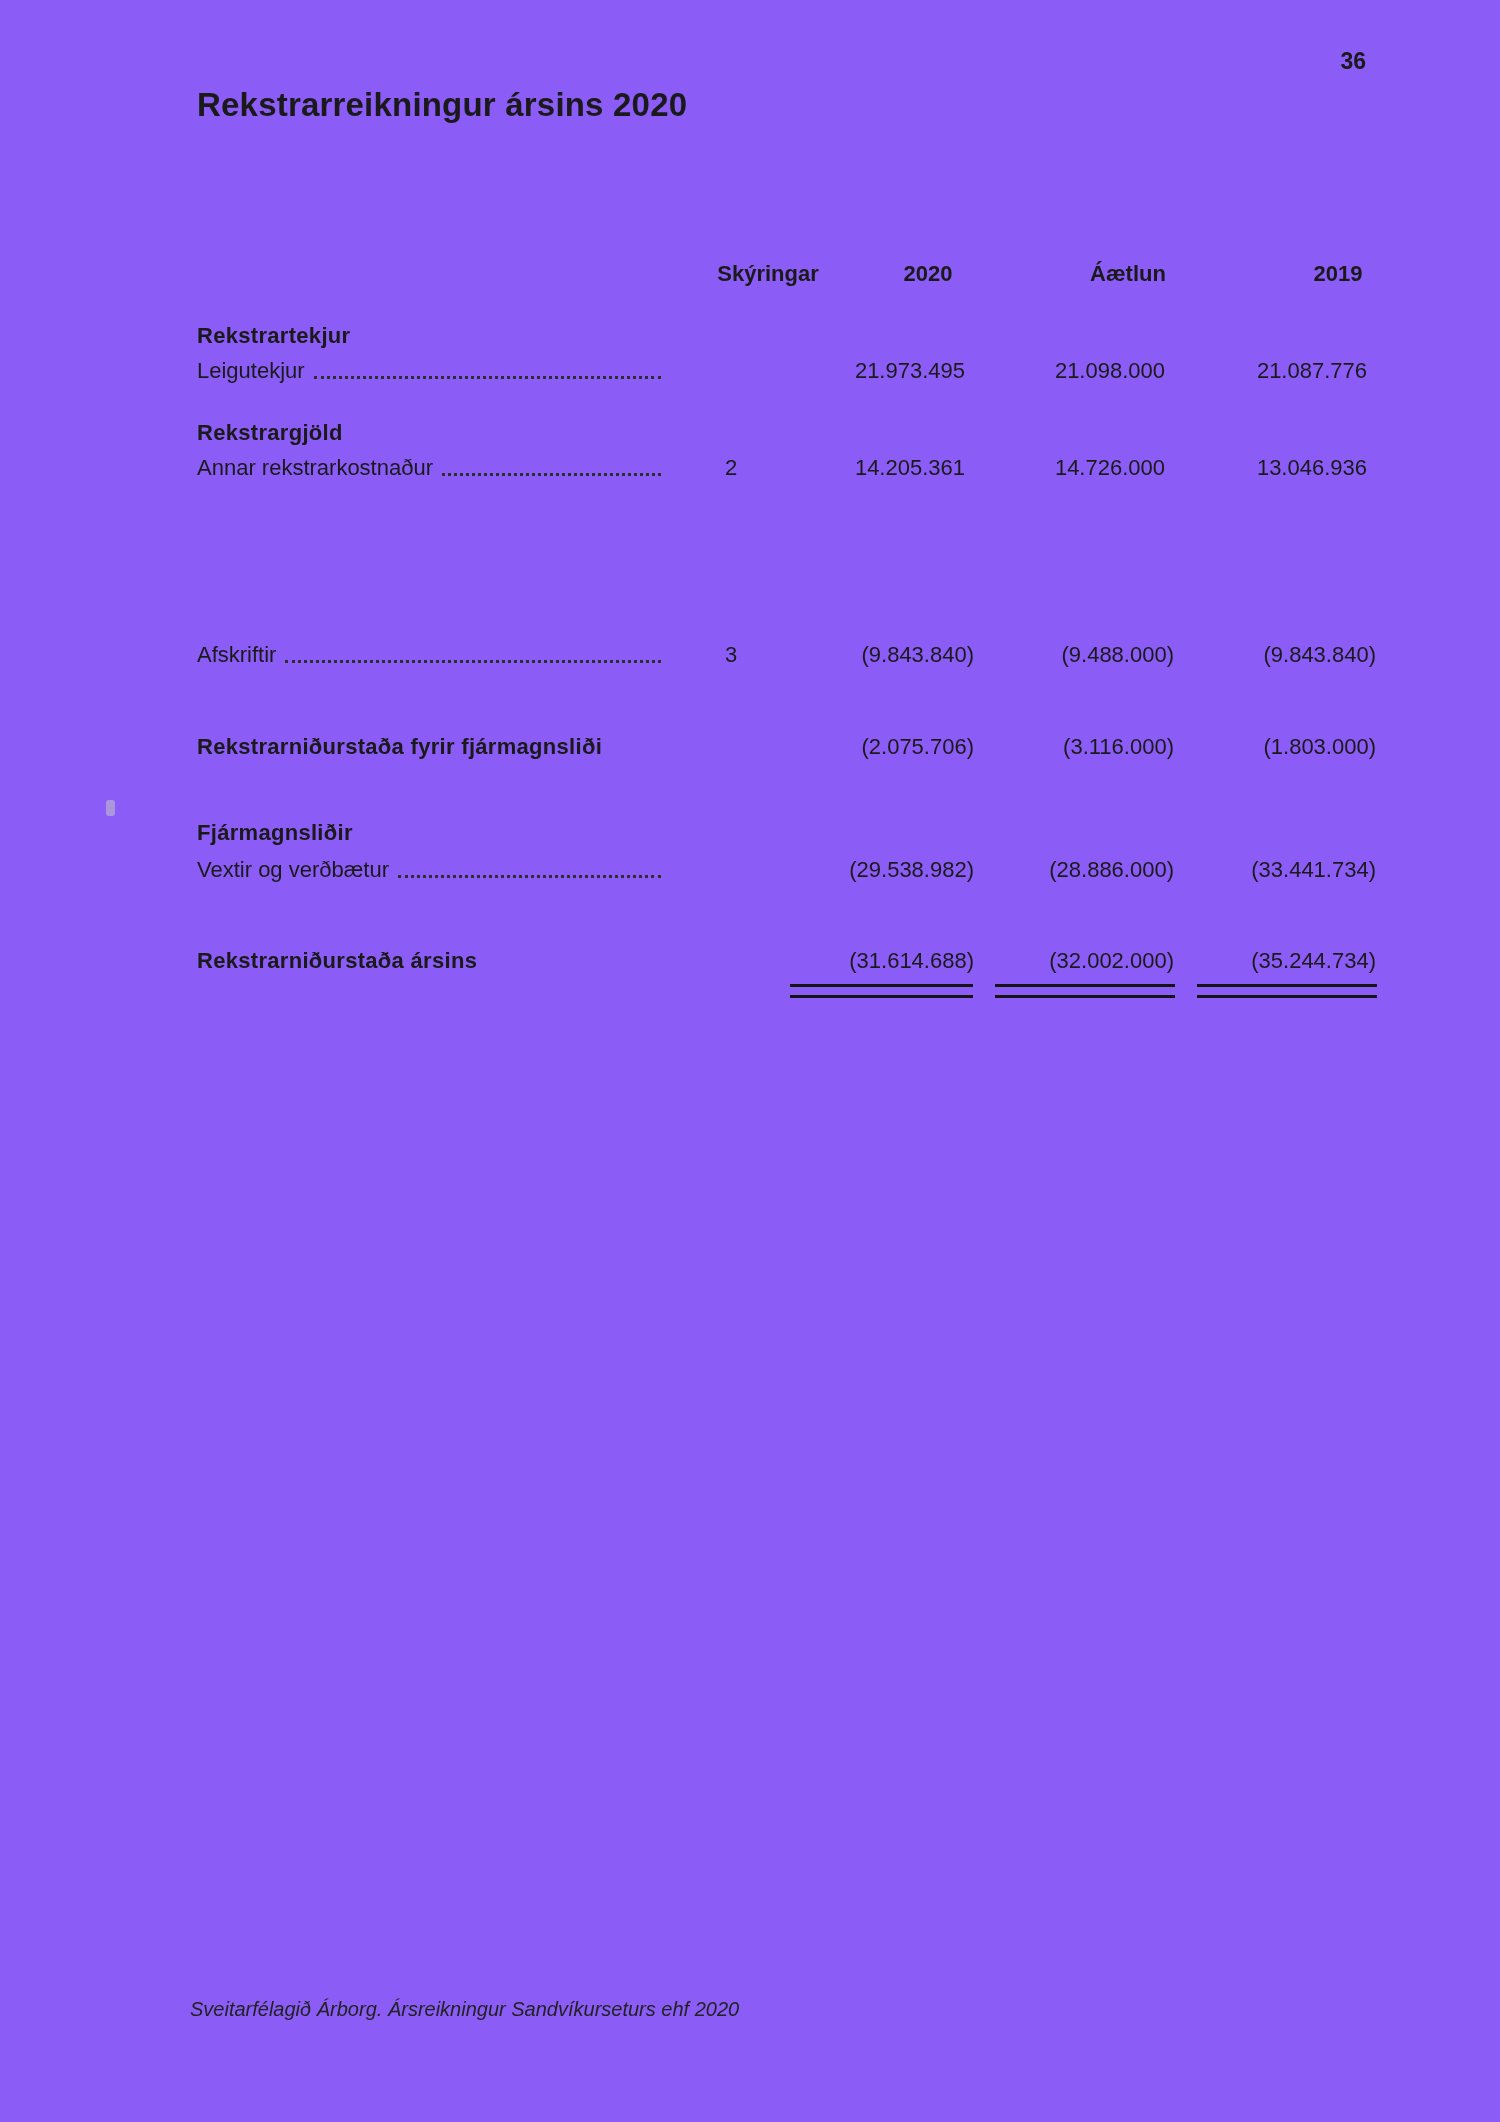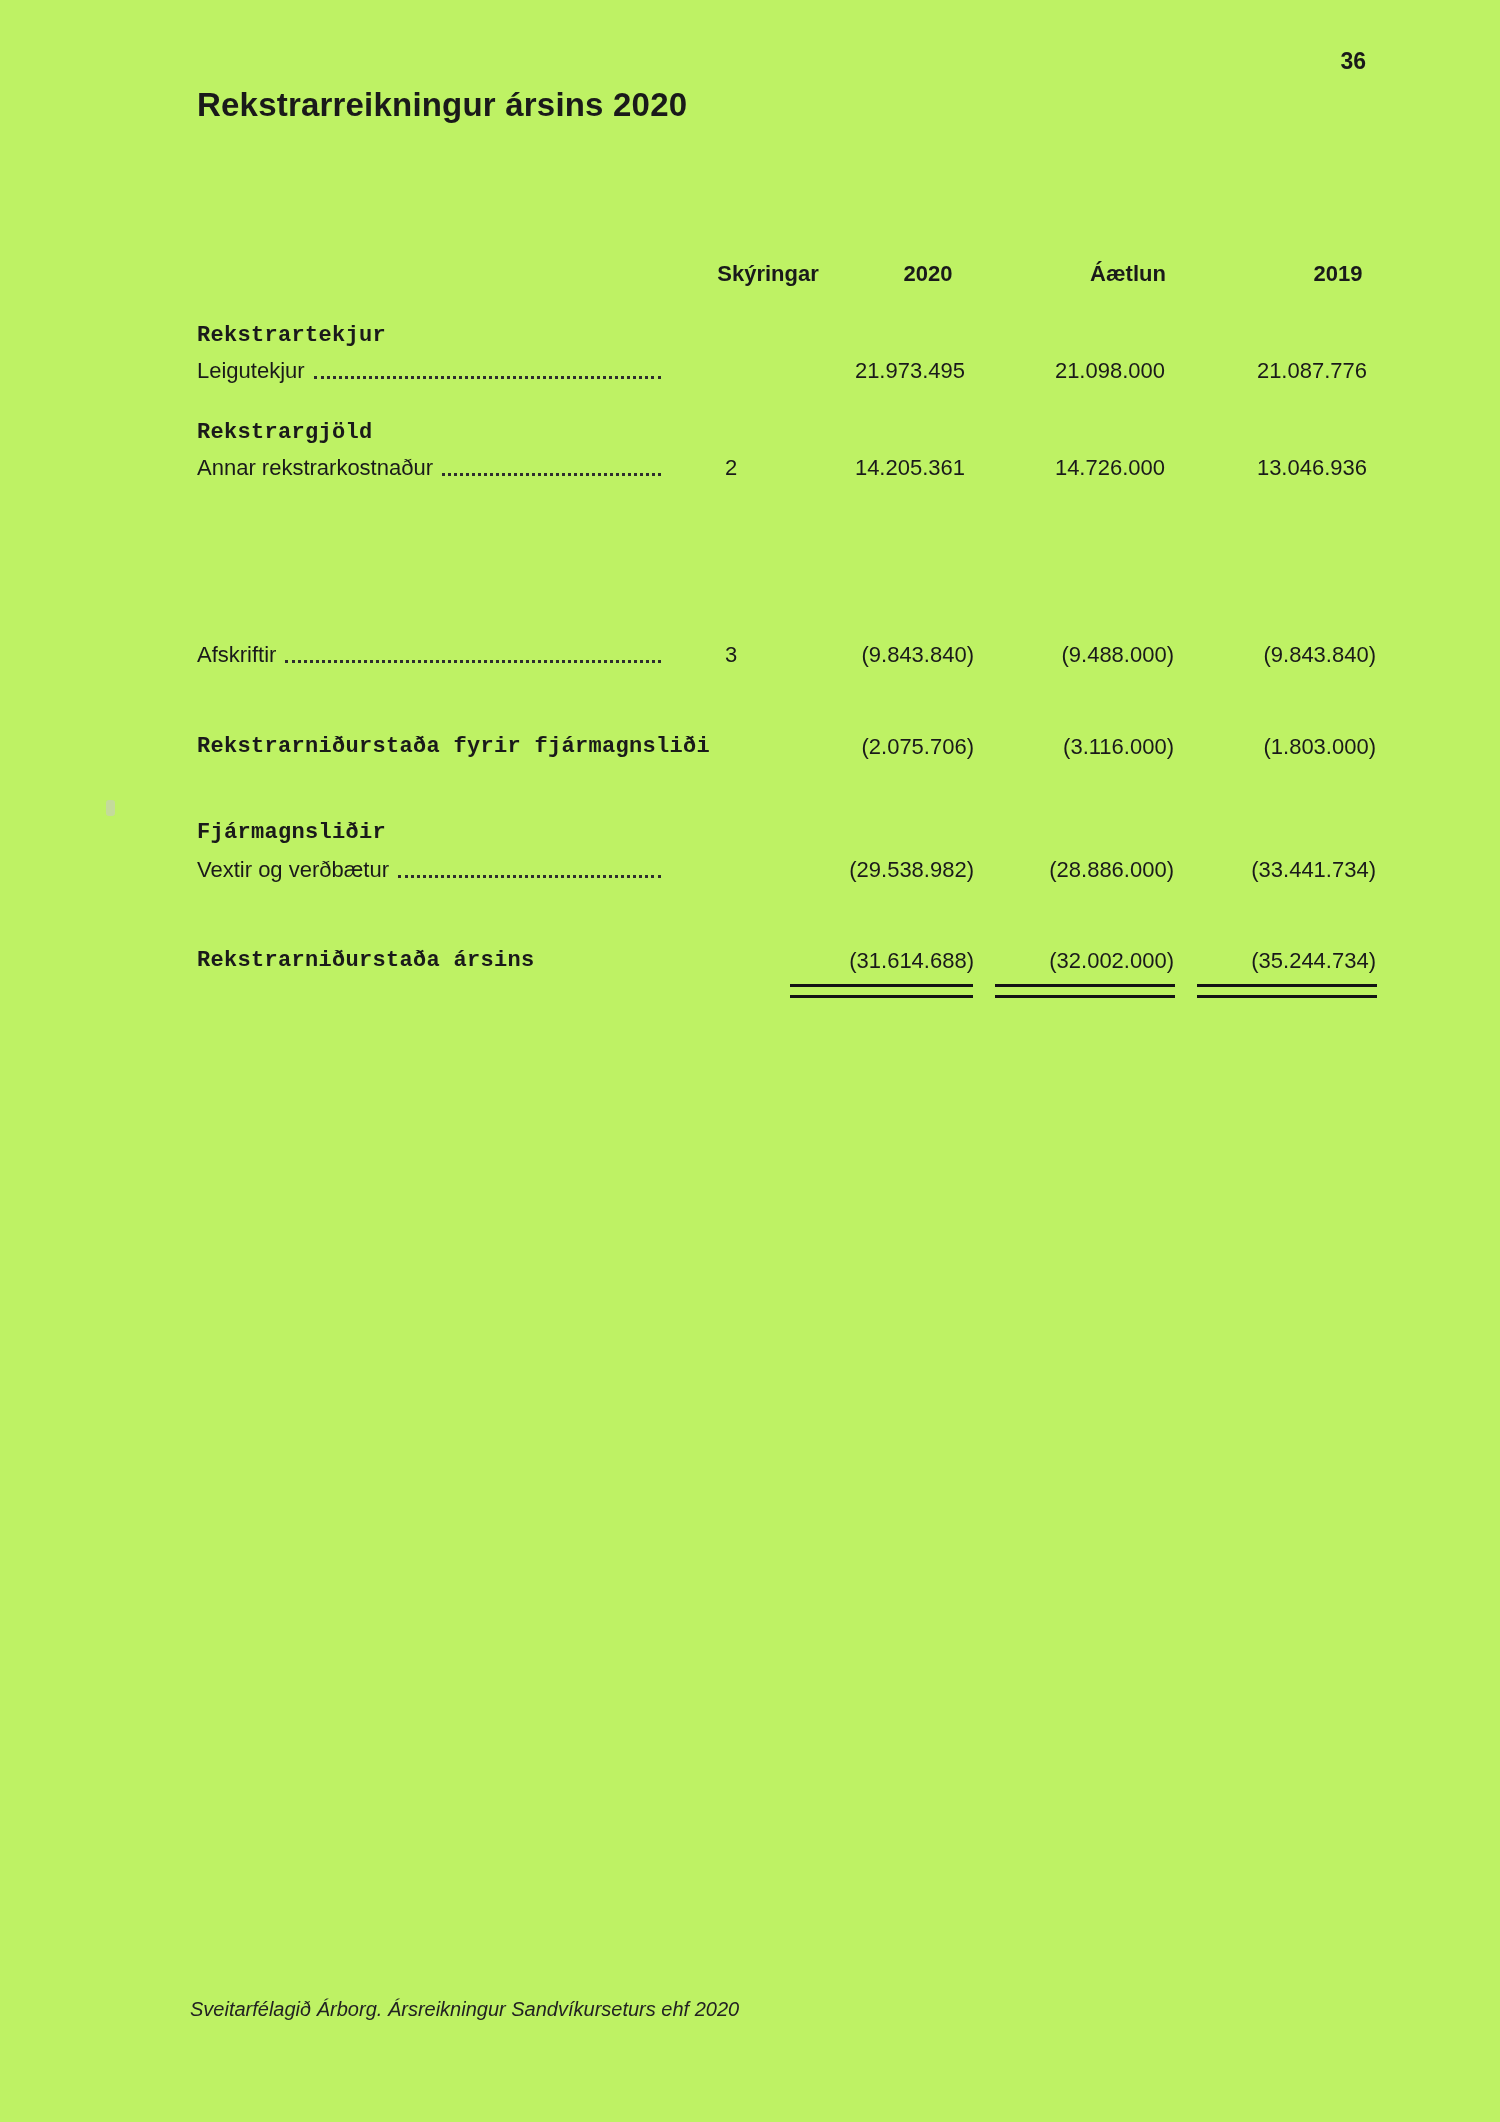--- a/index.html
+++ b/index.html
@@ -1,19 +1,19 @@
 <!DOCTYPE html>
 <html><head>
 <meta charset="utf-8">
 <style>
   html,body{margin:0;padding:0;background:#e8e8e8;}
   .page{
     position:relative;
     width:1500px;height:2122px;
-    background:#bef264;
+    background:#8b5cf6;
     font-family:"Liberation Sans","DejaVu Sans",sans-serif;
     color:#1a1a1a;
     overflow:hidden;
     margin:0 auto;
   }
   .abs{position:absolute;}
   .page-number{
     top:48px;right:134px;
     font-size:23px;font-weight:bold;
   }
@@ -35,21 +35,21 @@
   .hdr-2019{left:1338px;}
   
   .row{position:absolute;left:0;width:1500px;height:30px;font-size:22px;}
   .lbl{
     position:absolute;left:197px;top:0;
     display:flex;align-items:flex-end;
     width:466px;
     white-space:nowrap;
   }
   .lbl.wide{width:760px;}
-  .lbl.bold{font-weight:bold;letter-spacing:0.3px;font-family:Liberation Mono, monospace;}
+  .lbl.bold{font-weight:bold;letter-spacing:0.3px;}
   .leader{
     flex:1 1 auto;
     border-bottom:3px dotted #2e2e2e;
     margin:0 2px 5px 9px;
     min-width:10px;
   }
   .note{
     position:absolute;left:731px;top:0;
     transform:translateX(-50%);
     text-align:center;

